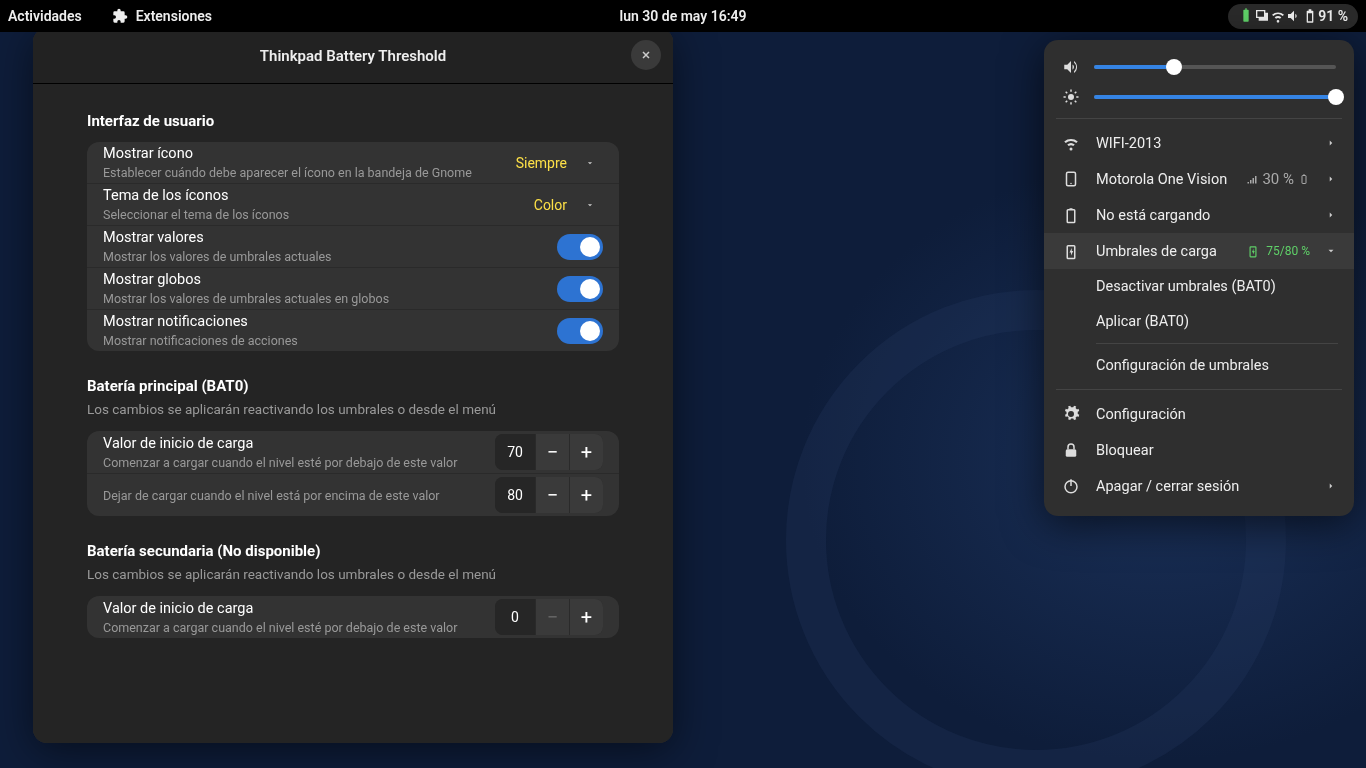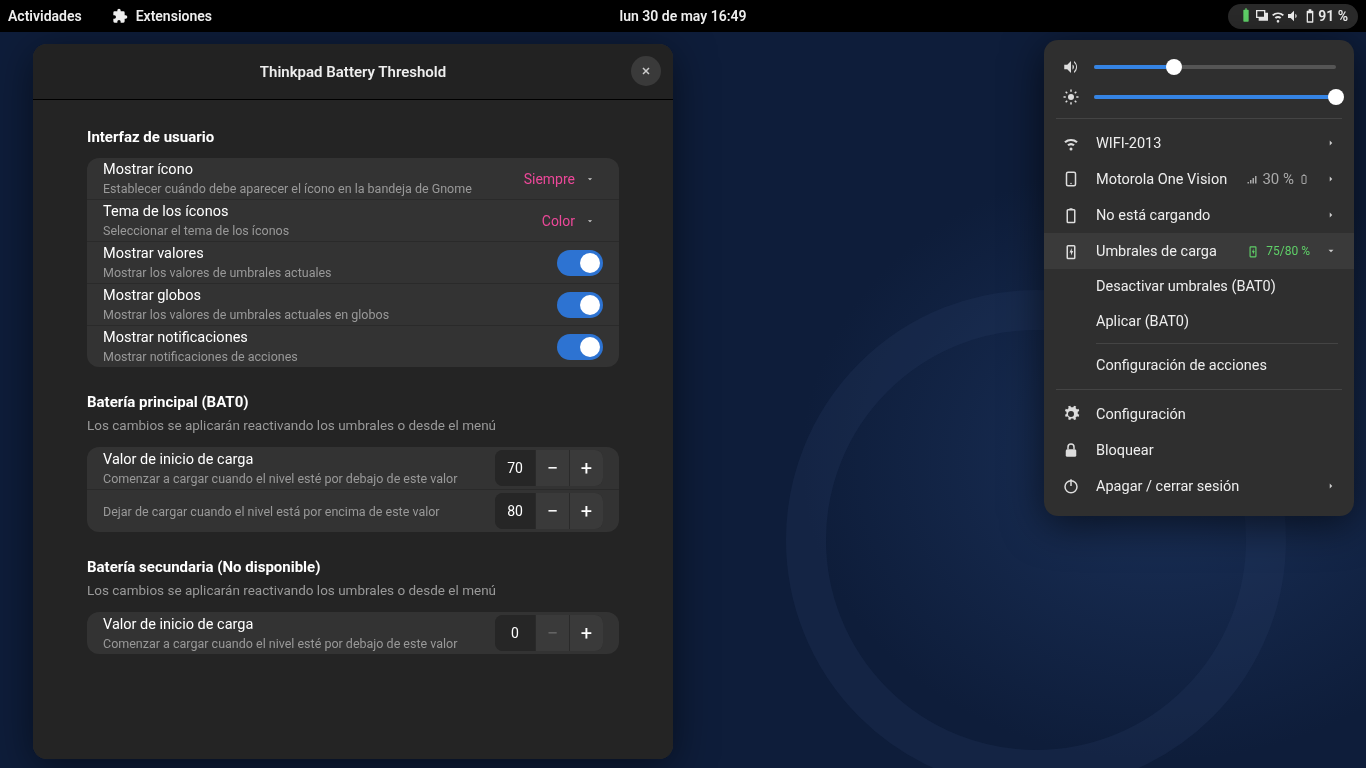--- a/index.html
+++ b/index.html
@@ -10,35 +10,35 @@
 
 .topbar { position:absolute; top:0; left:0; right:0; height:32px; background:#000; display:flex; align-items:center; color:#eee; font-size:14px; font-weight:600; padding:0 8px; z-index:10; }
 .topbar .left { display:flex; gap:30px; align-items:center; }
 .topbar .center { position:absolute; left:50%; transform:translateX(-50%); }
 .topbar .right { margin-left:auto; display:flex; align-items:center; background:#2a2a2a; padding:3px 10px; border-radius:14px; }
 .topbar .ext { display:flex; align-items:center; gap:8px; }
 .topbar svg { width:16px; height:16px; fill:#eee; }
 .topbar .batcap svg { fill:#5fd068; }
 
 
-.dialog { position:absolute; left:33px; top:44px; width:640px; height:715px; background:#303030; border-radius:14px; overflow:hidden; box-shadow:0 8px 40px rgba(0,0,0,0.5); color:#eee; display:flex; flex-direction:column; }
+.dialog { position:absolute; left:33px; top:28px; width:640px; height:715px; background:#303030; border-radius:14px; overflow:hidden; box-shadow:0 8px 40px rgba(0,0,0,0.5); color:#eee; display:flex; flex-direction:column; }
 .dialog-header { height:56px; background:#222; display:flex; align-items:center; justify-content:center; position:relative; border-bottom:1px solid #000; }
 .dialog-header .title { font-size:15px; font-weight:600; }
 .dialog-header .close { position:absolute; right:12px; top:12px; width:30px; height:30px; border-radius:50%; background:#3a3a3a; display:flex; align-items:center; justify-content:center; cursor:pointer; }
 .dialog-header .close svg { width:12px; height:12px; fill:#ccc; }
 .dialog-body { flex:1; overflow-y:auto; padding:28px 54px 20px 54px; background:#242424; }
 .section-title { font-size:15px; font-weight:700; margin-bottom:12px; color:#fff; }
 .section-sub { font-size:13.5px; color:#999; margin-bottom:14px; margin-top:-6px; }
 .group { background:#333; border-radius:12px; margin-bottom:26px; }
 .row { display:flex; align-items:center; padding:3px 16px; border-bottom:1px solid #2a2a2a; }
 .row:last-child { border-bottom:none; }
 .row-text { flex:1; }
 .row-label { font-size:14.5px; color:#fff; margin-bottom:3px; }
 .row-desc { font-size:12.5px; color:#999; }
-.dropdown { display:flex; align-items:center; gap:10px; padding:6px 8px; cursor:pointer; color:#ec4899; font-size:14px; }
+.dropdown { display:flex; align-items:center; gap:18px; padding:6px 8px; cursor:pointer; color:#fde047; font-size:14px; }
 .dropdown svg { width:10px; height:10px; fill:#ccc; }
 .toggle { width:46px; height:26px; border-radius:13px; background:#2d73d2; position:relative; cursor:pointer; }
 .toggle::after { content:""; position:absolute; right:3px; top:3px; width:20px; height:20px; border-radius:50%; background:#fff; }
 .spinbox { display:flex; align-items:stretch; height:36px; border-radius:8px; overflow:hidden; background:#2a2a2a; }
 .spinbox .val { width:40px; display:flex; align-items:center; justify-content:center; font-size:14px; color:#fff; background:#262626; }
 .spinbox button { width:34px; border:none; background:#3a3a3a; color:#fff; font-size:20px; cursor:pointer; border-left:1px solid #2a2a2a; display:flex; align-items:center; justify-content:center; }
 .spinbox button.disabled { color:#666; cursor:default; }
 
 
 .sysmenu { position:absolute; right:12px; top:40px; width:310px; background:#2f2f2f; border-radius:14px; padding:12px 0; color:#eee; font-size:14.5px; box-shadow:0 8px 40px rgba(0,0,0,0.6); z-index:20; }
@@ -276,21 +276,21 @@
           <path d="M13 8l-3 6h2v4l3-6h-2z"></path>
         </svg>
       <span>75/80 %</span>
     </span>
     <svg class="chev" viewBox="0 0 24 24">
         <path d="M6 9l6 6 6-6z" fill="#ccc"></path>
       </svg>
   </div>
   <div class="sys-sub">Desactivar umbrales (BAT0)</div>
   <div class="sys-sub">Aplicar (BAT0)</div>
-  <div class="sys-sub sep-above">Configuración de acciones</div>
+  <div class="sys-sub sep-above">Configuración de umbrales</div>
 
 
   <div class="sys-sep"></div>
 
   <div class="sys-item">
     <svg viewBox="0 0 24 24">
         <path d="M12 8a4 4 0 1 0 0 8 4 4 0 0 0 0-8zm9 4l2 1-1 3-2-1a9 9 0 0 1-2 2l1 2-3 1-1-2h-3l-1 2-3-1 1-2a9 9 0 0 1-2-2l-2 1-1-3 2-1v-3l-2-1 1-3 2 1a9 9 0 0 1 2-2l-1-2 3-1 1 2h3l1-2 3 1-1 2a9 9 0 0 1 2 2l2-1 1 3-2 1z" fill="#ddd"></path>
       </svg>
     <span class="lbl">Configuración</span>
   </div>

